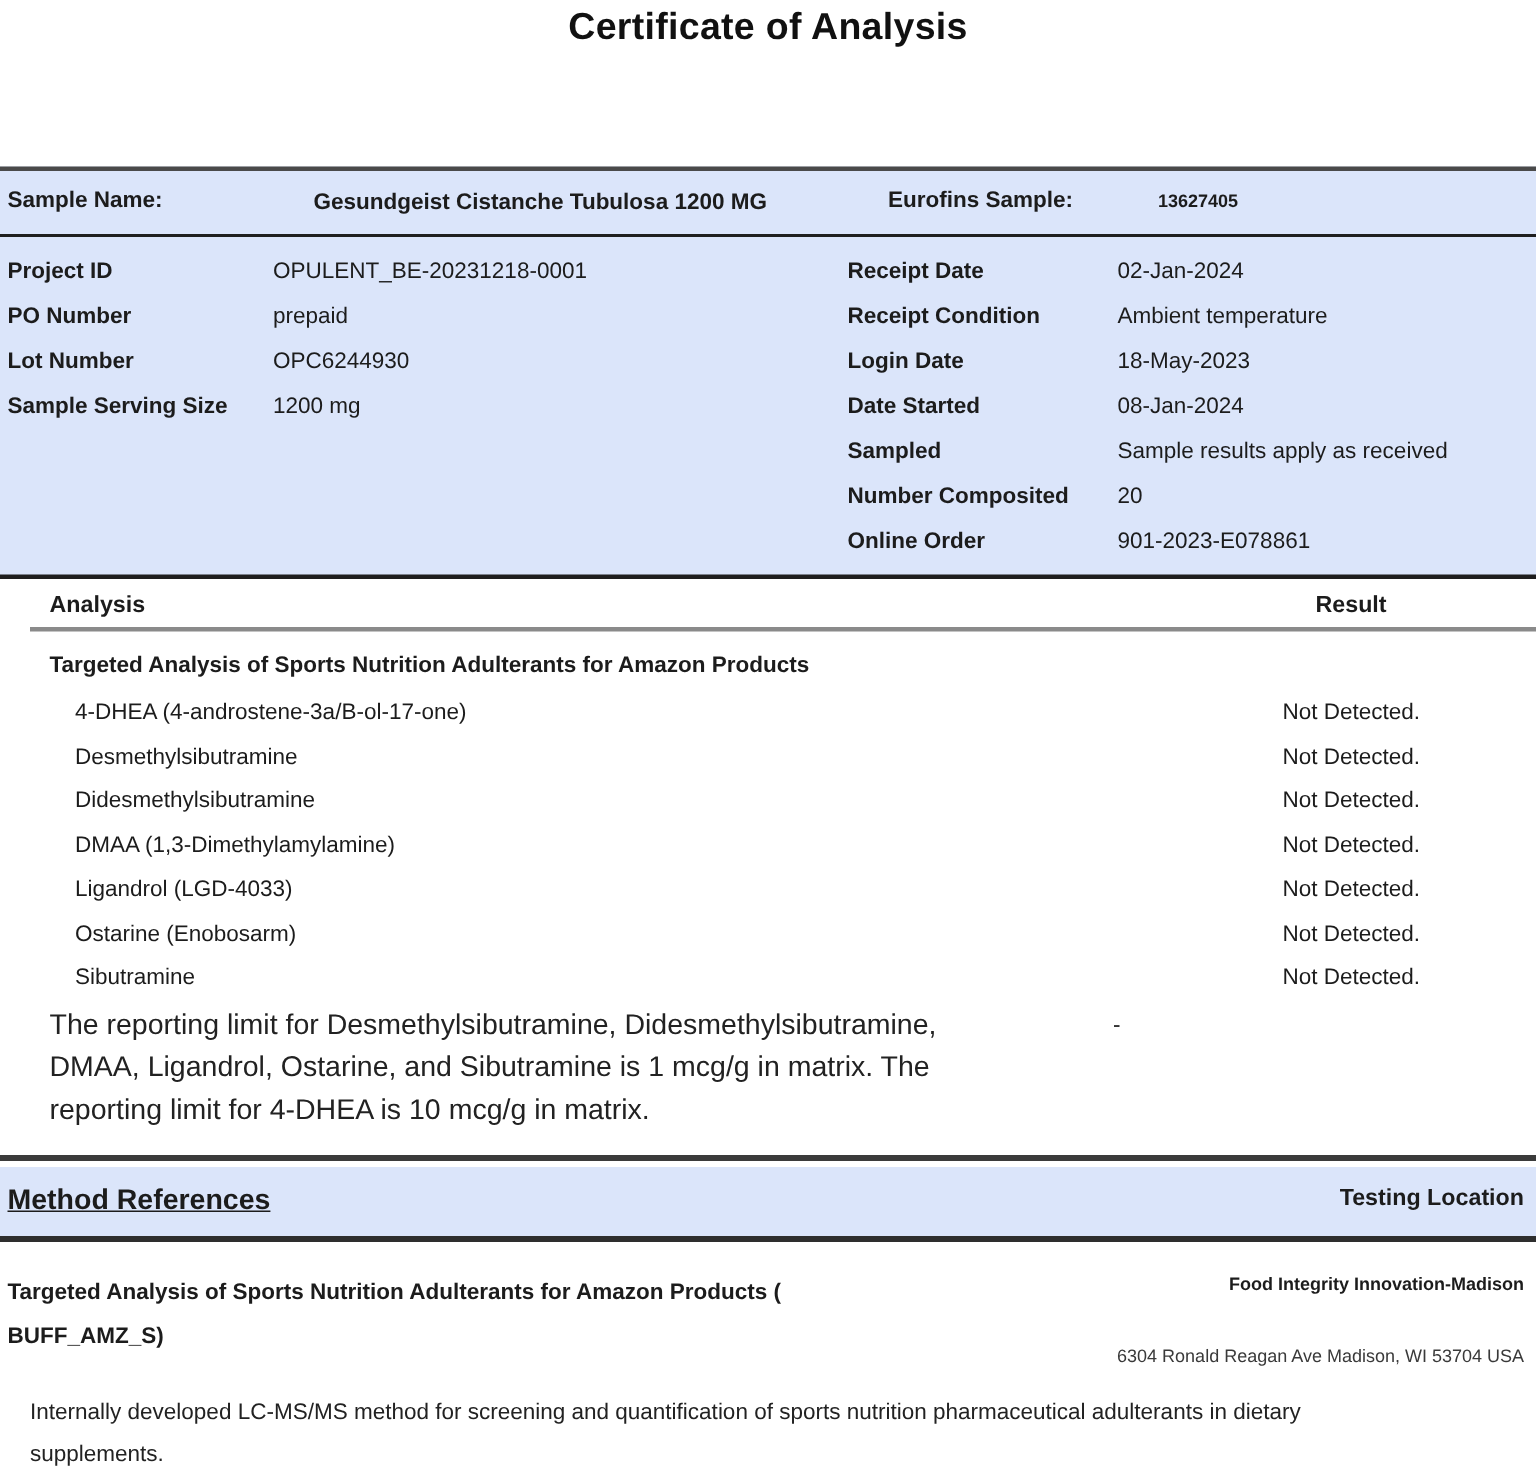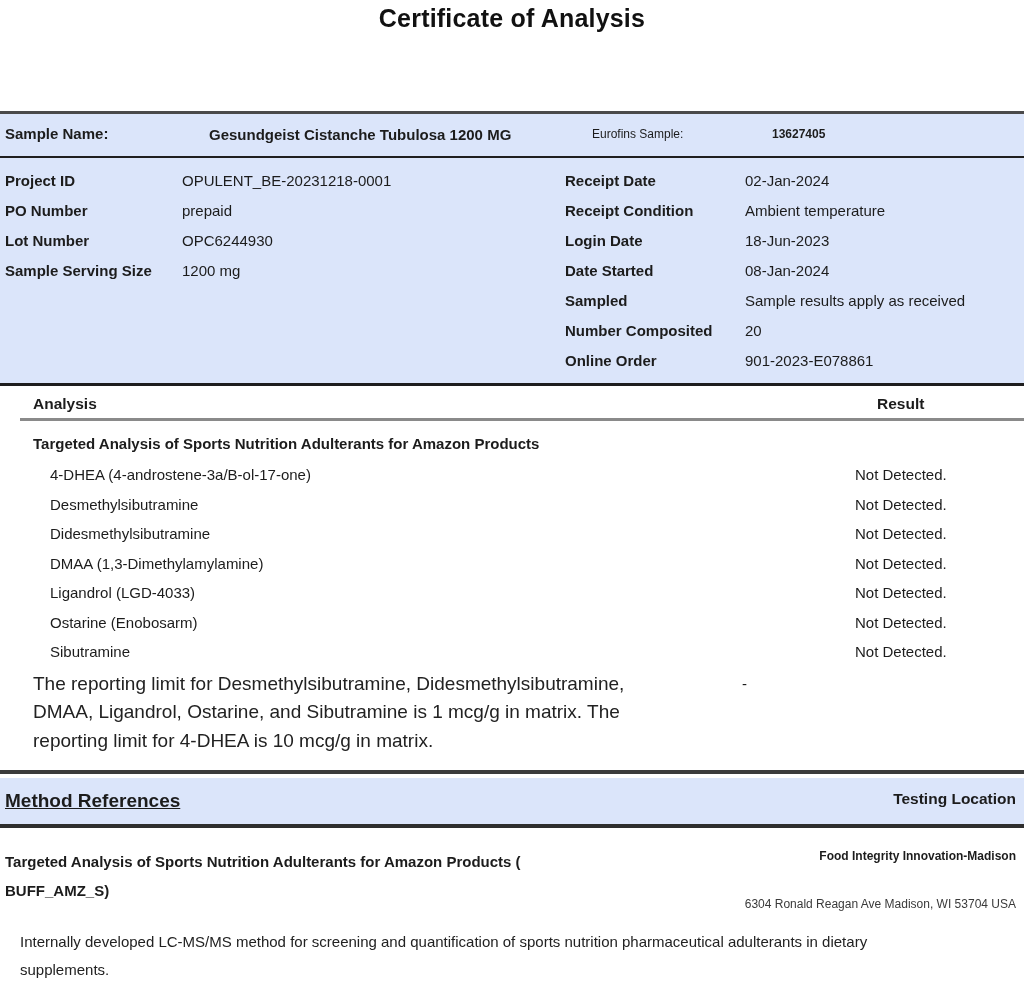--- a/index.html
+++ b/index.html
@@ -32,21 +32,21 @@
   }
   .sample-row { display: flex; align-items: flex-start; }
   .cell-label-left {
     width: 177px; font-weight: bold; font-size: 15px; line-height: 24px; padding-top: 2px;
   }
   .cell-value-sample {
     width: 310px; margin-right: 73px;
     font-weight: bold; font-size: 15px; line-height: 29px; margin-left: 27px;
   }
   .cell-label-right {
-    width: 180px; font-weight: normal; font-size: 12px; line-height: 24px; padding-top: 2px;
+    width: 180px; font-weight: bold; font-size: 15px; line-height: 24px; padding-top: 2px;
   }
   .cell-value-right-bold {
     flex: 1; font-weight: bold; font-size: 12px; line-height: 24px; padding-top: 2px;
   }
 
   .band-details {
     border-bottom: 3px solid #1e1e1e;
     padding: 8px 5px 7px 5px;
   }
   .details-flex { display: flex; }
@@ -151,21 +151,21 @@
         <div class="detail-row">
           <div class="dlabel">Receipt Date</div>
           <div class="dvalue">02-Jan-2024</div>
         </div>
         <div class="detail-row">
           <div class="dlabel">Receipt Condition</div>
           <div class="dvalue">Ambient temperature</div>
         </div>
         <div class="detail-row">
           <div class="dlabel">Login Date</div>
-          <div class="dvalue">18-Jun-2023</div>
+          <div class="dvalue">18-May-2023</div>
         </div>
         <div class="detail-row">
           <div class="dlabel">Date Started</div>
           <div class="dvalue">08-Jan-2024</div>
         </div>
         <div class="detail-row">
           <div class="dlabel">Sampled</div>
           <div class="dvalue">Sample results apply as received</div>
         </div>
         <div class="detail-row">

